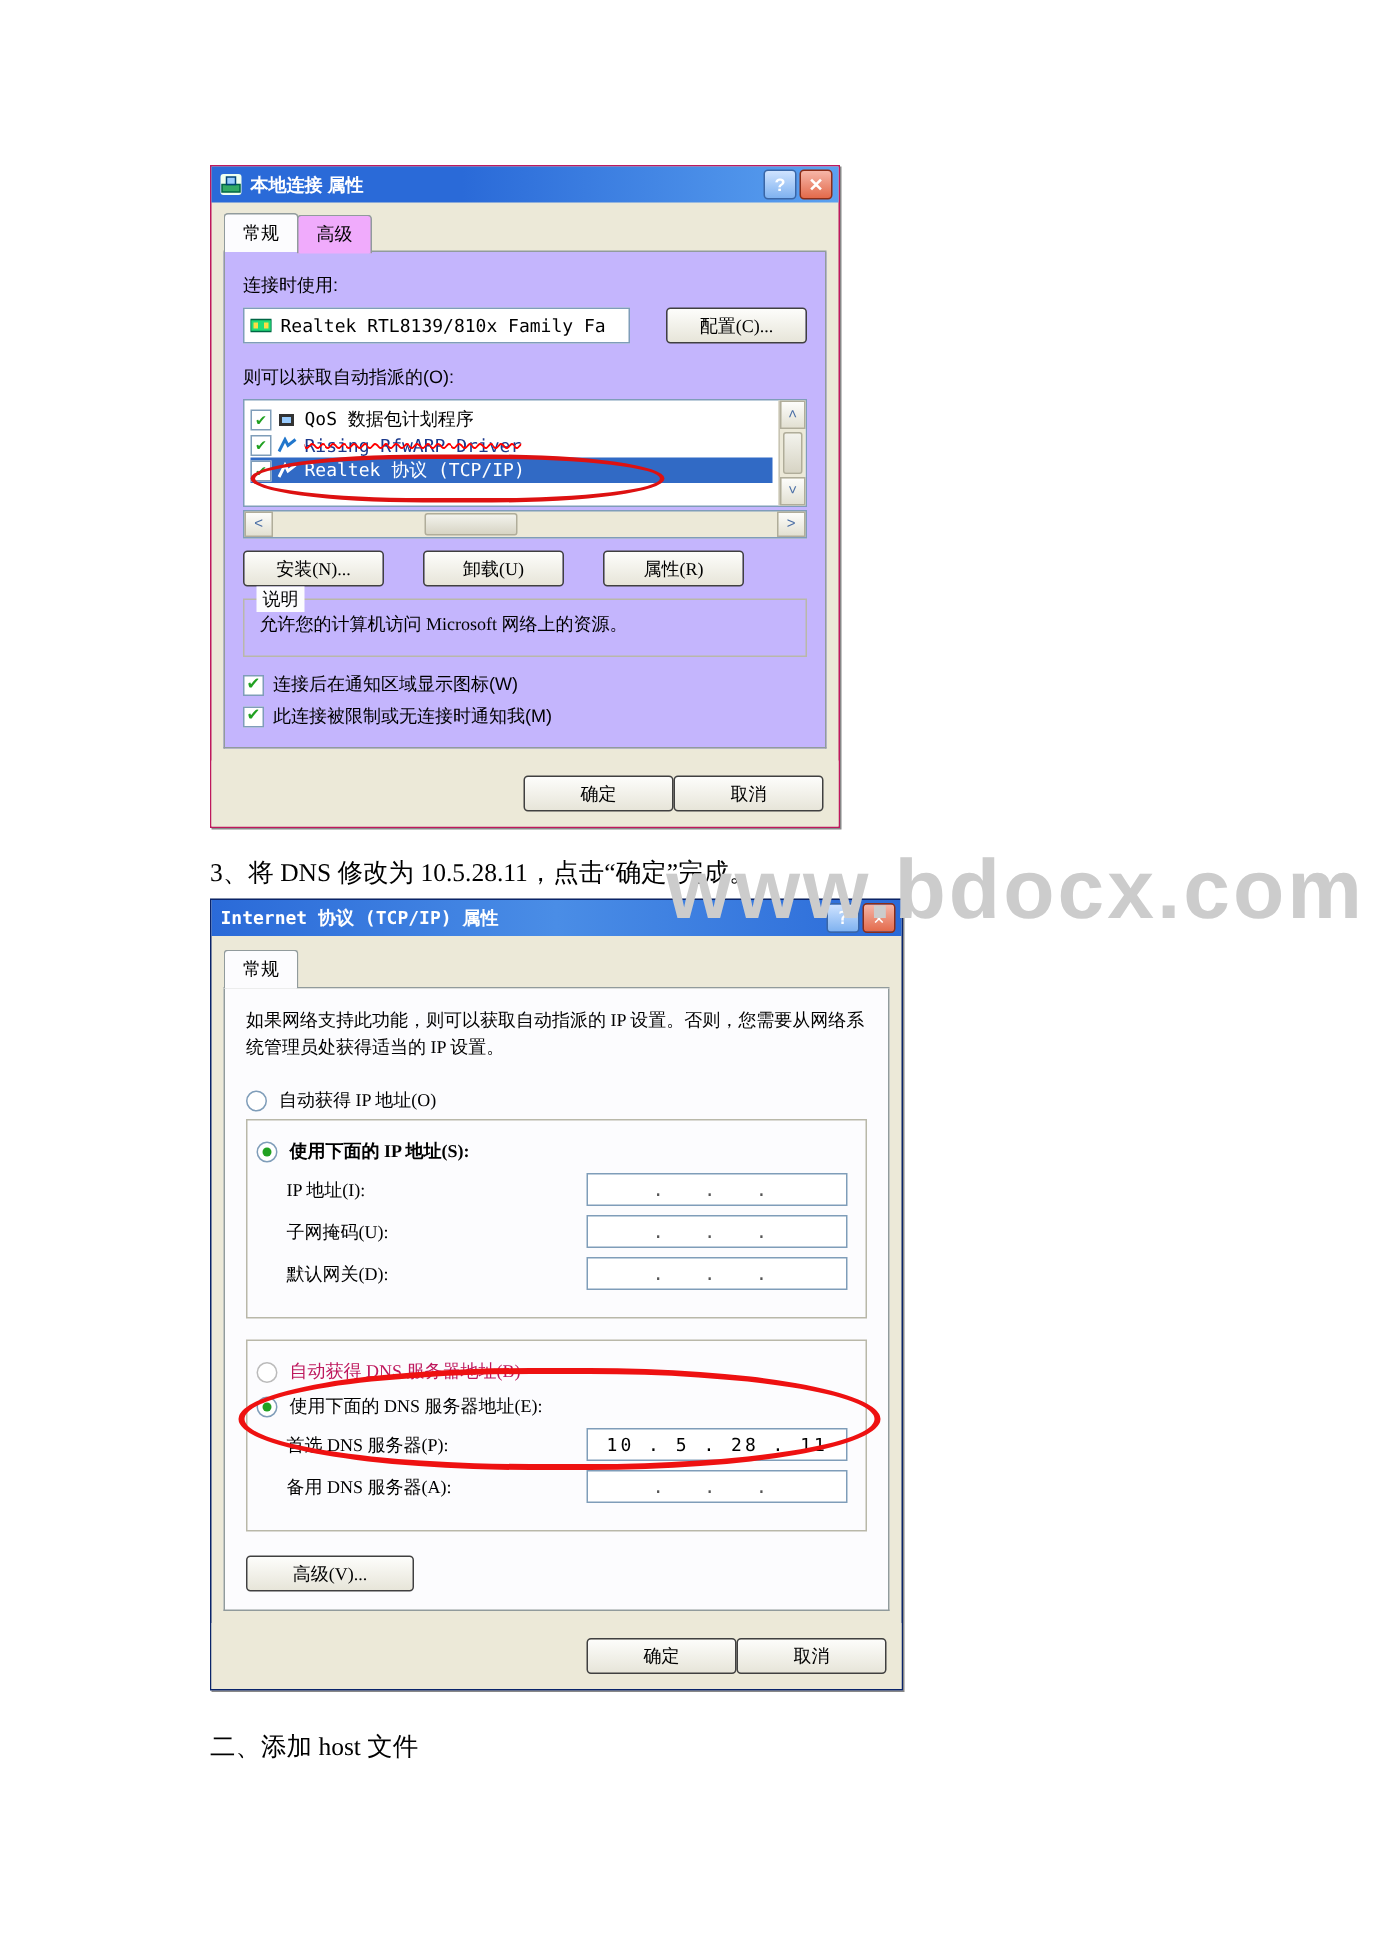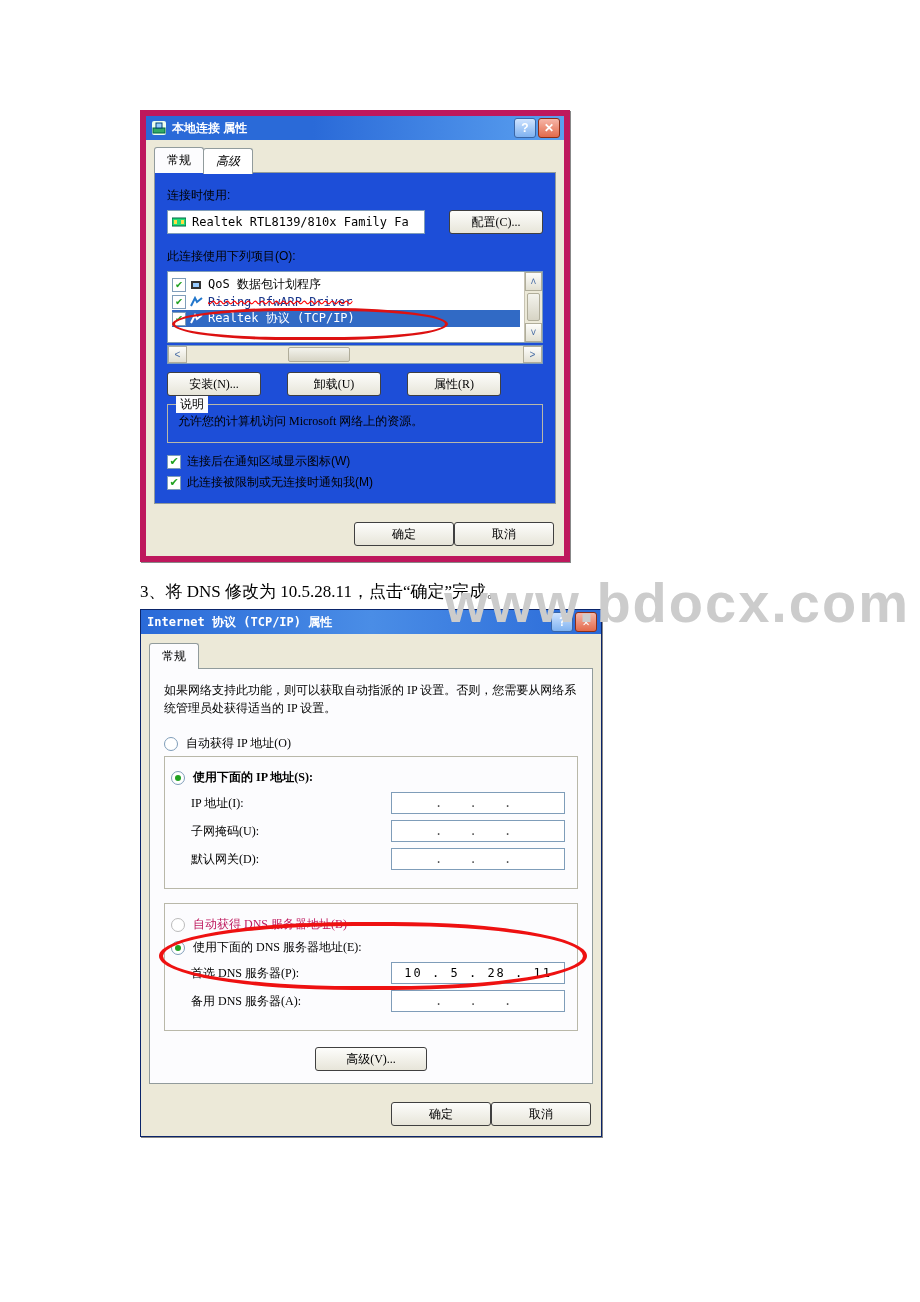--- a/index.html
+++ b/index.html
@@ -10,21 +10,21 @@
     font-size: 12px;
     color: #000;
     width: 920px;
   }
   .page {
     padding: 110px 140px 100px 140px;
   }
   
   .dlg1 {
     width: 418px;
-    border: 6px solid #be185d;
+    border: 1px solid #be185d;
     background: #ece9d8;
     box-shadow: 1px 1px 0 #888;
   }
   .titlebar {
     height: 24px;
     background: linear-gradient(90deg, #2a6ad8 0%, #2a6ad8 40%, #5ba1f0 100%);
     display: flex;
     align-items: center;
     padding: 0 4px 0 6px;
     color: #fff;
@@ -62,26 +62,26 @@
   .tab {
     padding: 4px 12px;
     border: 1px solid #919b9c;
     border-bottom: none;
     background: #fcfcfe;
     margin-right: -1px;
     position: relative;
     top: 1px;
     border-radius: 3px 3px 0 0;
   }
-  .tab.inactive { background: #ffffff; top: 2px; font-style: italic; }
+  .tab.inactive { background: #f0abfc; top: 2px; }
   .panel {
     margin: 0 8px 8px 8px;
     border: 1px solid #919b9c;
     border-top: none;
-    background: #1d4ed8;
+    background: #c4b5fd;
     padding: 10px 12px 12px 12px;
   }
   .lbl { margin: 4px 0 6px 0; }
   .row-device {
     display: flex; gap: 24px; align-items: center;
   }
   .device-box {
     flex: 1;
     height: 22px;
     border: 1px solid #7f9db9;
@@ -258,21 +258,21 @@
     position:relative;
   }
   .oval2 {
     position:absolute;
     left: -6px; top: 18px;
     width: 420px; height: 60px;
     border: 4px solid #e11;
     border-radius: 50% / 55%;
     pointer-events:none;
   }
-  .advrow{display:flex;justify-content:center;margin-top:16px;}
+  .advrow{display:flex;justify-content:flex-start;margin-top:16px;}
   .section-title {
     font-size: 17px;
     font-family: "SimSun", serif;
     margin-top: 26px;
   }
 </style>
 </head>
 <body>
 
 <div class="page">
@@ -303,21 +303,21 @@
           <svg class="nic" viewBox="0 0 14 12">
               <rect x="0" y="2" width="14" height="8" fill="#2d7" stroke="#064"></rect>
               <rect x="2" y="4" width="3" height="4" fill="#fd4"></rect>
               <rect x="9" y="4" width="3" height="4" fill="#fd4"></rect>
             </svg>
           <span>Realtek RTL8139/810x Family Fa</span>
         </div>
         <div class="btn">配置(C)...</div>
       </div>
 
-      <div class="lbl" style="margin-top:14px;">此连接使用下列项目(O):</div>
+      <div class="lbl" style="margin-top:14px;">则可以获取自动指派的(O):</div>
 
       <div class="listframe">
         <div class="listbody">
           <div class="li-item">
             <span class="chk">✔</span>
             <svg width="14" height="12" viewBox="0 0 14 12">
                 <rect x="1" y="2" width="10" height="8" fill="#333"></rect>
                 <rect x="3" y="4" width="6" height="4" fill="#9cf"></rect>
               </svg>
             <span>QoS 数据包计划程序</span>
@@ -453,14 +453,15 @@
       <div class="advrow">
         <div class="btn" style="min-width:90px;">高级(V)...</div>
       </div>
     </div>
     <div class="dlg-btnrow">
       <div class="btn" style="min-width:78px;">确定</div>
       <div class="btn" style="min-width:78px;">取消</div>
     </div>
   </div>
 
+  <div class="section-title">二、添加 host 文件</div>
 
 </div>
 
 </body></html>

